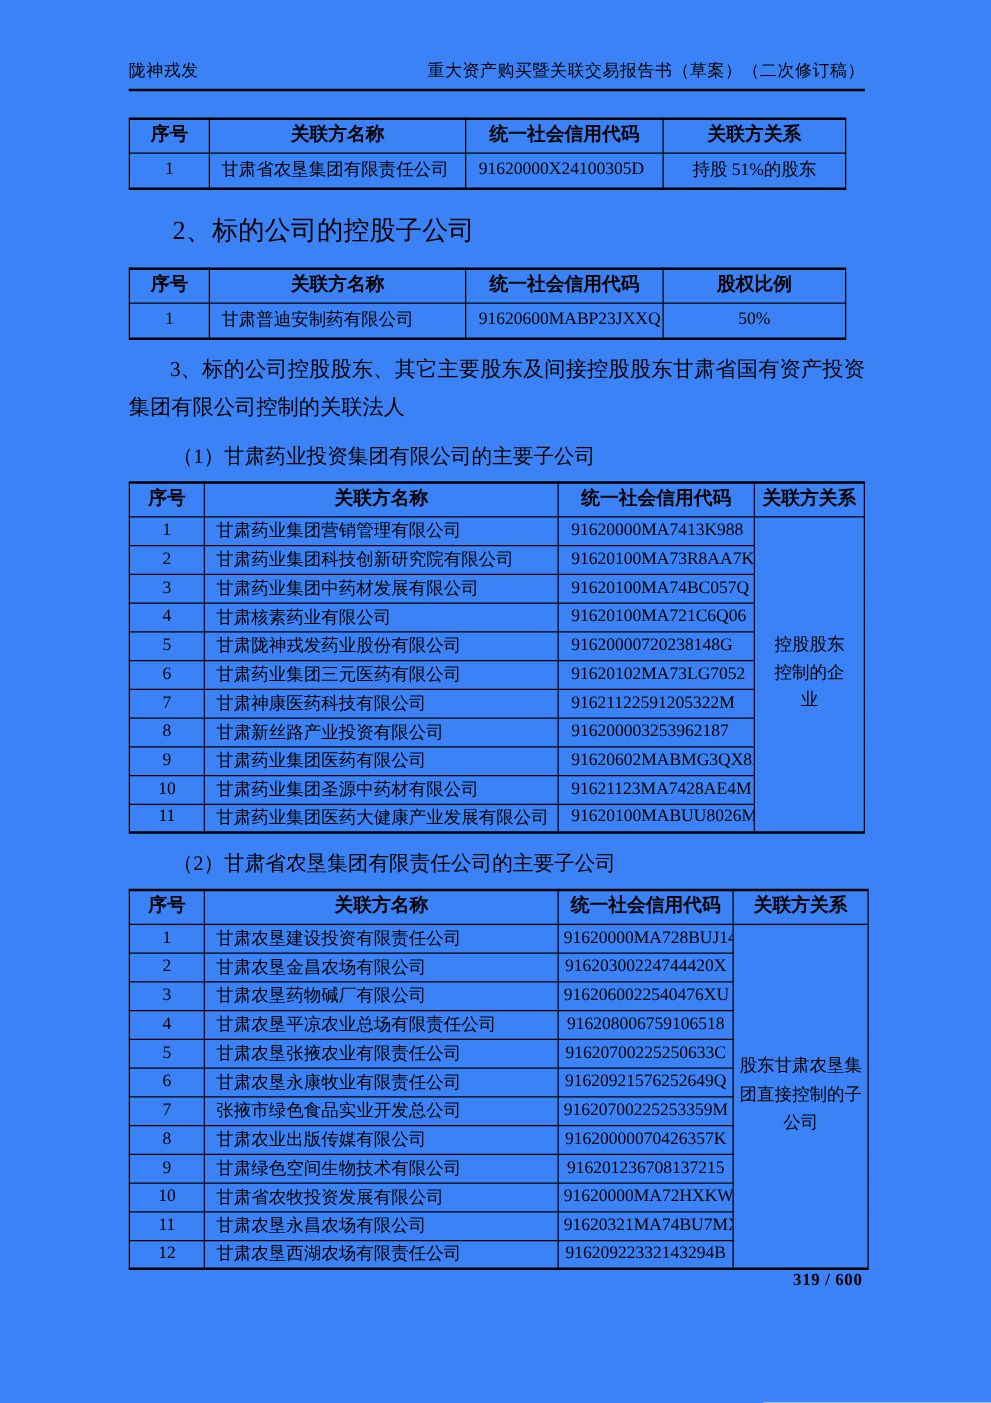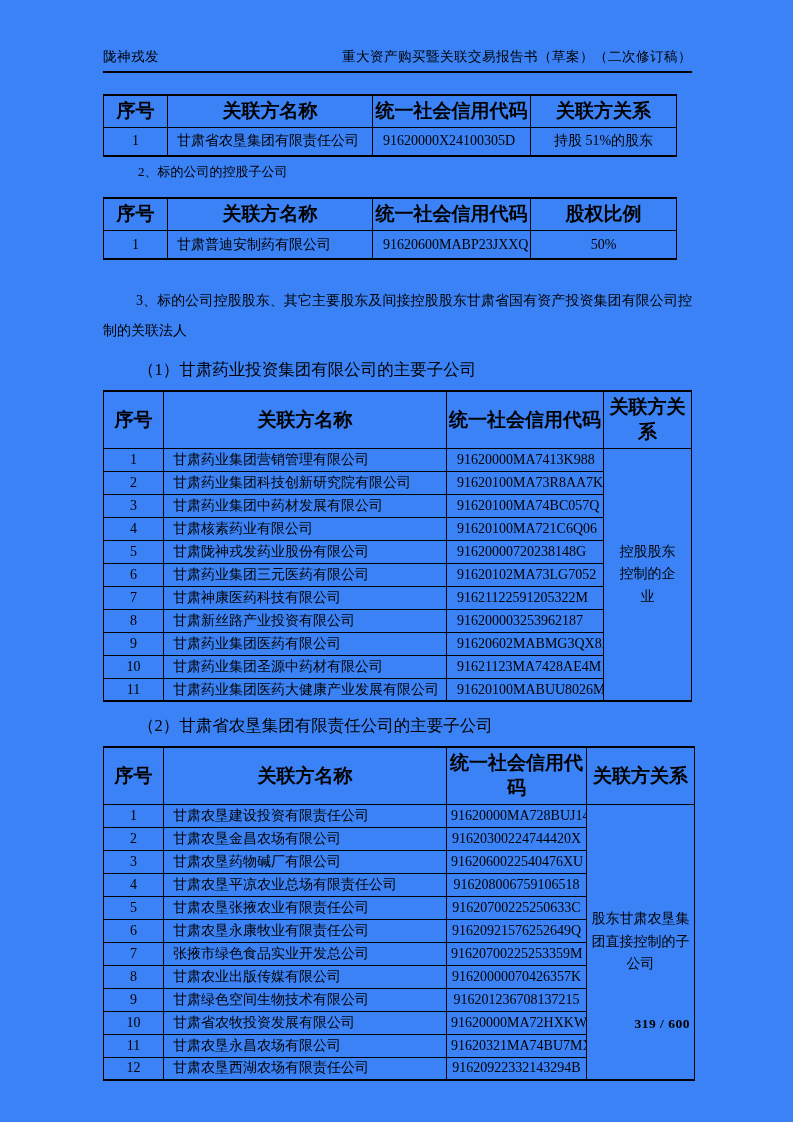--- a/index.html
+++ b/index.html
@@ -14,21 +14,21 @@
   .doc-header {
     display:flex; justify-content:space-between; align-items:flex-end;
     border-bottom:2px solid #000; padding-bottom:5px;
     font-size:13.5px; letter-spacing:0.5px;
   }
 
   table { border-collapse:collapse; table-layout:fixed; }
   .tbl { border-top:2.5px solid #000; border-bottom:2.5px solid #000; }
   .tbl th, .tbl td { border:1px solid #000; overflow:hidden; }
   .tbl th {
-    font-weight:bold; font-size:19px; text-align:center;
+    font-weight:bold; font-size:15px; text-align:center;
     vertical-align:middle; padding:3px 2px; word-break:break-all; line-height:1.3;
   }
   .tbl td { font-size:14px; vertical-align:middle; padding:1px 4px; }
 
   .t-big { width:573px; margin-top:21px; }
   .t-big td { height:29px; }
   .t-big th { height:26px; }
 
   .t-list { width:588px; }
   .t-list td { height:23px; }
@@ -38,23 +38,23 @@
   .code { font-size:14.5px; }
   .code-left   { text-align:left; padding-left:10px !important; }
   .code-center { text-align:center; }
   .rel-center  { text-align:center; }
   .span-cell {
     text-align:center; word-break:break-all; vertical-align:middle;
     font-size:14px; line-height:1.6; padding:2px 11px !important;
   }
   .t4 .span-cell { padding:2px 2px !important; }
 
-  .h-num  { font-size:13px; margin-top:6px; padding-left:35px; }
-  .para   { font-size:14px; line-height:30px; text-align:justify;
-            text-indent:33px; margin-top:26px; }
+  .h-num  { font-size:21px; margin-top:18px; padding-left:35px; }
+  .para   { font-size:17px; line-height:30px; text-align:justify;
+            text-indent:33px; margin-top:9px; }
   .h-sub  { font-size:16.5px; margin-top:13px; padding-left:35px; }
 
   .page-footer {
     position:absolute; top:1016px; right:103px;
     font-weight:bold; font-size:13.5px; letter-spacing:0.5px;
   }
 </style>
 </head>
 <body>
 

